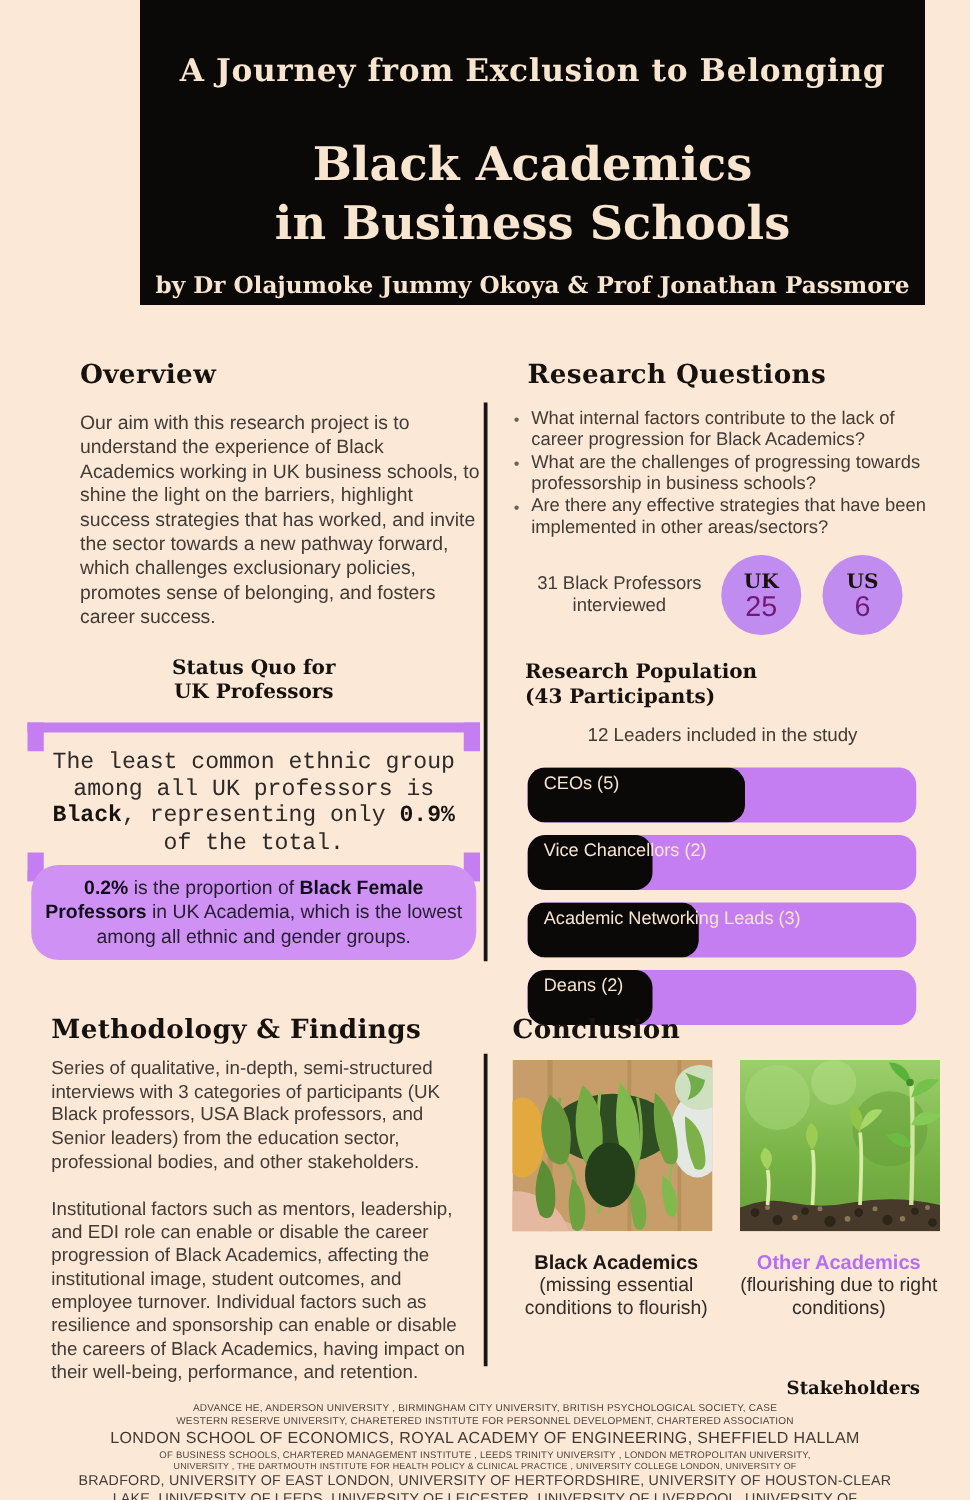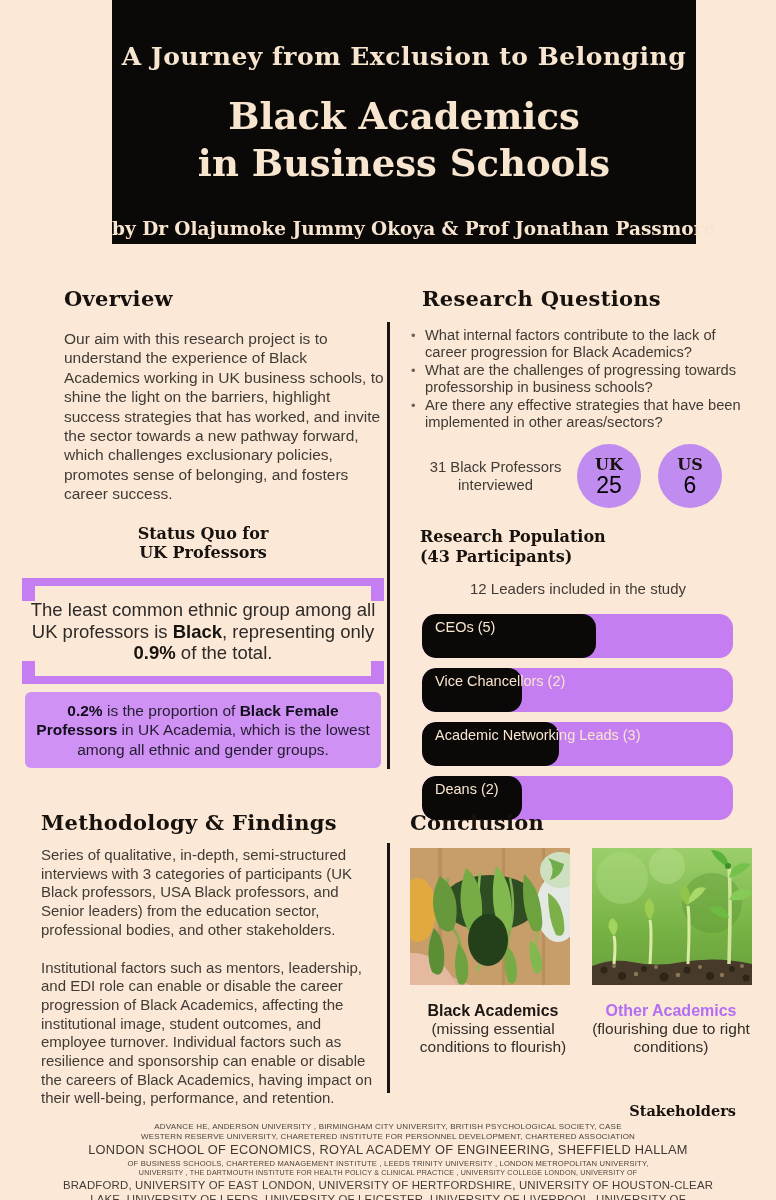--- a/index.html
+++ b/index.html
@@ -13,64 +13,64 @@
     --black:#0b0908;
     --purple-text:#b46ef2;
   }
   *{margin:0;padding:0;box-sizing:border-box;}
   html,body{background:#fff;}
   body{font-family:"Liberation Sans", sans-serif;}
   .poster{position:relative;width:776px;height:1200px;background:var(--bg);overflow:hidden;}
   .slab{font-family:"DejaVu Serif", serif;font-weight:700;color:var(--ink);}
 
   
-  .header{position:absolute;left:112px;top:0;width:584px;height:244px;background:var(--black);
-          display:flex;flex-direction:column;align-items:center;text-align:center;}
+  .header{position:absolute;left:112px;top:0;width:628px;height:244px;background:var(--black);
+          display:flex;flex-direction:column;align-items:center;text-align:center;gap:15px;}
   .kicker{margin-top:42px;font-size:25px;color:var(--cream);letter-spacing:.5px;}
   .main-title{margin-top:22px;font-size:37px;line-height:1.28;color:var(--cream);}
   .byline{position:absolute;bottom:5px;left:0;right:0;font-size:18.5px;color:var(--cream);white-space:nowrap;}
 
   
   .h2{font-size:21px;letter-spacing:.3px;}
 
   
   .overview-heading{position:absolute;left:64px;top:286px;}
   .overview-body{position:absolute;left:64px;top:329px;width:320px;font-size:15.5px;line-height:19.4px;color:var(--body);}
   .status-quo{position:absolute;left:22px;top:524px;width:362px;text-align:center;font-size:16px;line-height:19px;}
 
-  .quote-frame{position:absolute;left:22px;top:578px;width:362px;}
+  .quote-frame{position:absolute;left:22px;top:578px;width:362px;font-family:Liberation Mono, monospace;}
   .bracket{position:relative;height:8px;background:var(--accent);}
   .bracket::before,.bracket::after{content:"";position:absolute;width:13px;height:23px;background:var(--accent);}
   .bracket-top::before{left:0;top:0}.bracket-top::after{right:0;top:0}
   .bracket-bottom::before{left:0;bottom:0}.bracket-bottom::after{right:0;bottom:0}
   .quote-text{padding:13px 6px 12px;text-align:center;font-size:18.5px;line-height:21.5px;color:#2e2a27;}
   .quote-text b{color:#17130f;}
 
-  .stat-box{position:absolute;left:25px;top:692px;width:356px;background:var(--accent-soft);border-radius:6px;
+  .stat-box{position:absolute;left:25px;top:692px;width:356px;background:var(--accent-soft);border-radius:22px;
             padding:9px 10px;text-align:center;font-size:15.5px;line-height:19.3px;color:#241c31;}
   .stat-box b{color:#120d1c;}
 
   .divider{position:absolute;width:3px;background:#181512;}
   .divider-upper{left:387px;top:322px;height:447px;}
   .divider-lower{left:387px;top:843px;height:250px;}
 
   
   .rq-heading{position:absolute;left:422px;top:286px;}
   .rq-list{position:absolute;left:409px;top:327px;width:350px;list-style:none;}
   .rq-list li{position:relative;padding-left:16px;font-size:14.7px;line-height:17.4px;color:var(--body);}
   .rq-list li::before{content:"•";position:absolute;left:2px;top:0;color:#6b645d;font-size:13px;}
 
   .interviewed-label{position:absolute;left:408px;top:458px;width:175px;text-align:center;
                      font-size:14.8px;line-height:18px;color:var(--body);}
   .badge{position:absolute;top:444px;width:64px;height:64px;border-radius:50%;background:var(--circle);
          display:flex;flex-direction:column;align-items:center;justify-content:center;}
   .badge-uk{left:577px;}
   .badge-us{left:658px;}
   .badge-country{font-size:16px;line-height:17px;}
-  .badge-count{font-size:23px;line-height:24px;color:#000000;}
+  .badge-count{font-size:23px;line-height:24px;color:#701a75;}
 
   .rp-heading{position:absolute;left:420px;top:527px;width:316px;text-align:left;font-size:16px;line-height:19.5px;}
   .rp-subtitle{position:absolute;left:420px;top:580px;width:316px;text-align:center;font-size:15px;color:var(--body);}
   .bars{position:absolute;left:422px;top:614px;width:311px;}
   .bar-row{position:relative;height:44px;border-radius:14px;background:var(--accent);margin-bottom:10px;overflow:hidden;}
   .bar-fill{position:absolute;left:0;top:0;bottom:0;background:var(--black);border-radius:14px;}
   .bar-label{position:relative;z-index:1;display:block;padding-left:13px;font-size:14.5px;line-height:27px;color:var(--cream);white-space:nowrap;}
 
   
   .mf-heading{position:absolute;left:41px;top:810px;}

